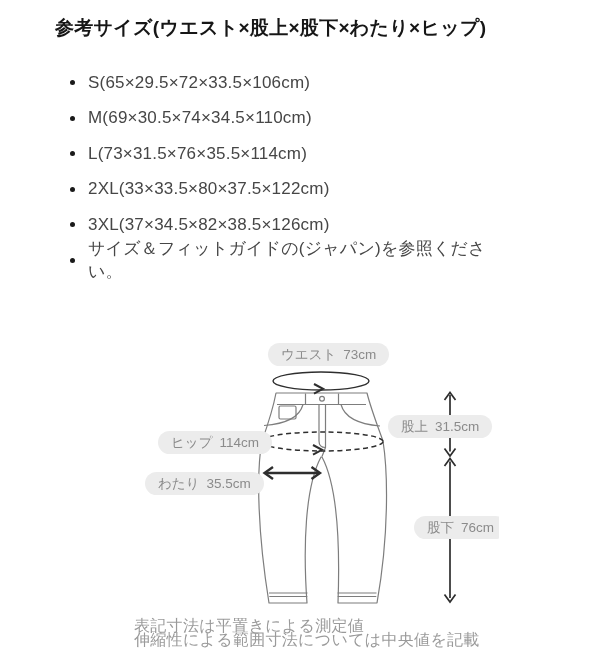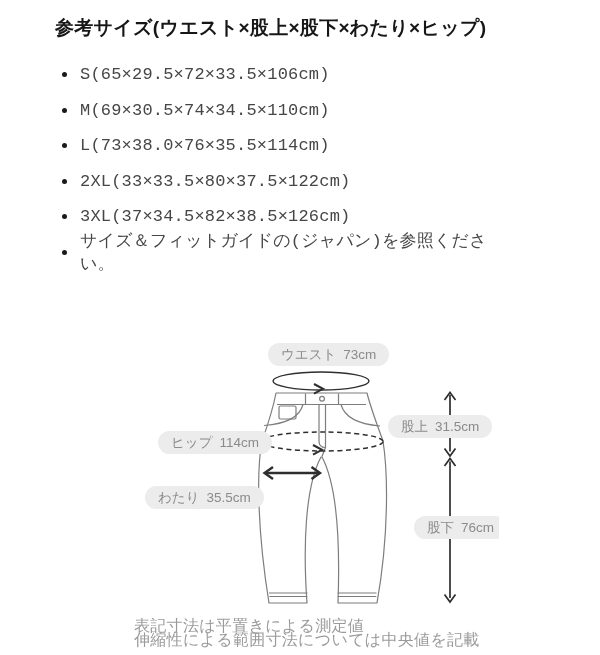--- a/index.html
+++ b/index.html
@@ -8,21 +8,21 @@
     width:499px;height:655px;
     background:#ffffff;
     font-family:"Liberation Sans","DejaVu Sans",sans-serif;
     overflow:hidden;
   }
   .title{
     position:absolute;left:55px;top:15px;margin:0;
     font-size:19px;font-weight:700;color:#161616;letter-spacing:.3px;
   }
   .size-list{
-    position:absolute;left:62px;top:57px;margin:0;padding:0;list-style:none;font-family:Liberation Mono, monospace;
+    position:absolute;left:62px;top:57px;margin:8px;padding:0;list-style:none;
   }
   .size-list li{
     display:flex;align-items:center;height:35.5px;
     font-size:17px;color:#464646;letter-spacing:.2px;
   }
   .bullet{
     width:5px;height:5px;border-radius:50%;background:#1a1a1a;
     margin-right:13px;flex:none;
   }
   .diagram{
@@ -31,21 +31,21 @@
   .diagram svg{position:absolute;left:0;top:0;}
   .pill{
     position:absolute;
     background:#ececec;color:#8b8b8b;
     font-size:13.5px;line-height:17px;
     padding:3px 13px;border-radius:13px;white-space:nowrap;
   }
   .pill .val{margin-left:7px;margin-top:8px;}
   .pill-waist{left:268px;top:8px;}
   .pill-hip{left:158px;top:96px;}
-  .pill-thigh{left:145px;top:151px;}
+  .pill-thigh{left:145px;top:137px;}
   .pill-rise{left:388px;top:80px;}
   .pill-inseam{left:414px;top:181px;}
   .footnote{
     position:absolute;left:134px;top:284px;
     font-size:16px;line-height:13.5px;color:#9a9a9a;letter-spacing:.3px;
   }
 </style>
 </head>
 <body>
 
@@ -57,21 +57,21 @@
     <li>
         <span class="bullet"></span>
         <span>S(65×29.5×72×33.5×106cm)</span>
       </li>
     <li>
         <span class="bullet"></span>
         <span>M(69×30.5×74×34.5×110cm)</span>
       </li>
     <li>
         <span class="bullet"></span>
-        <span>L(73×38.0×76×35.5×114cm)</span>
+        <span>L(73×31.5×76×35.5×114cm)</span>
       </li>
     <li>
         <span class="bullet"></span>
         <span>2XL(33×33.5×80×37.5×122cm)</span>
       </li>
     <li>
         <span class="bullet"></span>
         <span>3XL(37×34.5×82×38.5×126cm)</span>
       </li>
     <li>

